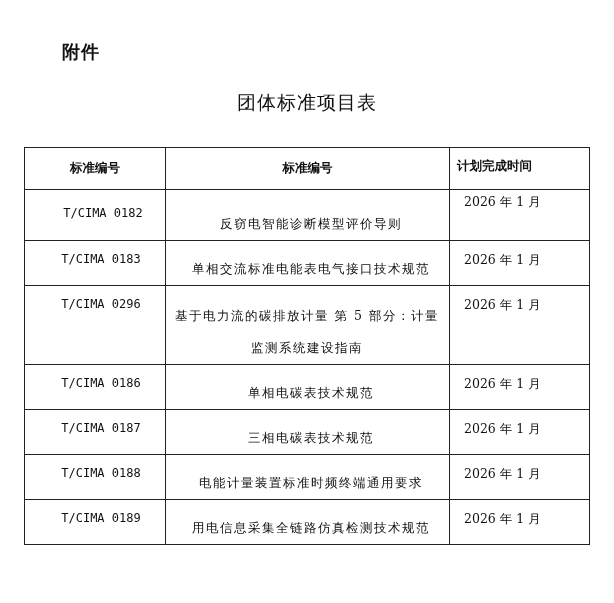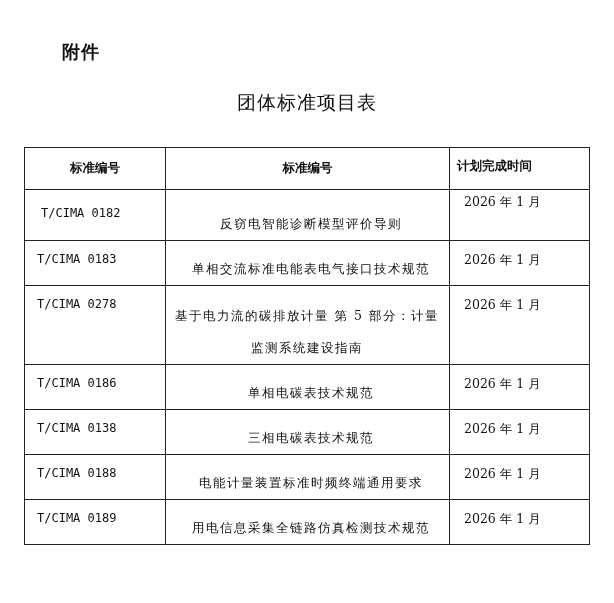--- a/index.html
+++ b/index.html
@@ -10,21 +10,21 @@
   .title { position:absolute; left:0; width:614px; top:90px; text-align:center;
            font-size:19px; font-family:Liberation Sans, sans-serif; letter-spacing:1px; }
   table { position:absolute; left:24px; top:147px; width:565px; border-collapse:collapse;
           table-layout:fixed; }
   td, th { border:1.4px solid #222; padding:0; font-size:12.5px; vertical-align:top; font-weight:normal; }
   th { font-weight:bold; font-family:"DejaVu Sans", "Liberation Sans", sans-serif; font-size:12.5px; }
   .c1 { width:141px; } .c2 { width:284px; } .c3 { width:140px; }
   .hdr { height:42px; }
   .hdr th { vertical-align:middle; }
   .hdr th.h3 { text-align:left; padding-left:7px; vertical-align:top; padding-top:10px; }
-  .code { padding-left:12px; padding-top:11px; font-family:"DejaVu Sans Mono","Liberation Mono", monospace; font-size:12px; }
+  .code { padding-left:12px; padding-top:11px; font-family:"DejaVu Sans Mono","Liberation Mono", monospace; font-size:12px;text-align:center; }
   .name { padding-left:7px; padding-top:11px; letter-spacing:1.5px; line-height:32px; margin-top:-10px;text-align:center; }
   .date { padding-left:14px; padding-top:11px; }
   .r1 { height:32px; } .r2 { height:64px; }
 </style>
 </head>
 <body>
 
 <div class="attach">附件</div>
 <div class="title">团体标准项目表</div>
 
@@ -44,31 +44,31 @@
     <td class="code" style="padding-top:16px;padding-left:16px">T/CIMA 0182</td>
     <td class="name" style="padding-top:18px">反窃电智能诊断模型评价导则</td>
     <td class="date" style="padding-top:4px">2026 年 1 月</td>
   </tr>
   <tr class="r1">
     <td class="code">T/CIMA 0183</td>
     <td class="name" style="padding-top:12px">单相交流标准电能表电气接口技术规范</td>
     <td class="date">2026 年 1 月</td>
   </tr>
   <tr class="r2">
-    <td class="code">T/CIMA 0278</td>
+    <td class="code">T/CIMA 0296</td>
     <td class="name" style="padding-top:14px;padding-right:8px">基于电力流的碳排放计量 第 5 部分：计量监测系统建设指南</td>
     <td class="date">2026 年 1 月</td>
   </tr>
   <tr class="r1">
     <td class="code">T/CIMA 0186</td>
     <td class="name" style="padding-top:12px">单相电碳表技术规范</td>
     <td class="date">2026 年 1 月</td>
   </tr>
   <tr class="r1">
-    <td class="code">T/CIMA 0138</td>
+    <td class="code">T/CIMA 0187</td>
     <td class="name" style="padding-top:12px">三相电碳表技术规范</td>
     <td class="date">2026 年 1 月</td>
   </tr>
   <tr class="r1">
     <td class="code">T/CIMA 0188</td>
     <td class="name" style="padding-top:12px">电能计量装置标准时频终端通用要求</td>
     <td class="date">2026 年 1 月</td>
   </tr>
   <tr class="r1">
     <td class="code">T/CIMA 0189</td>

